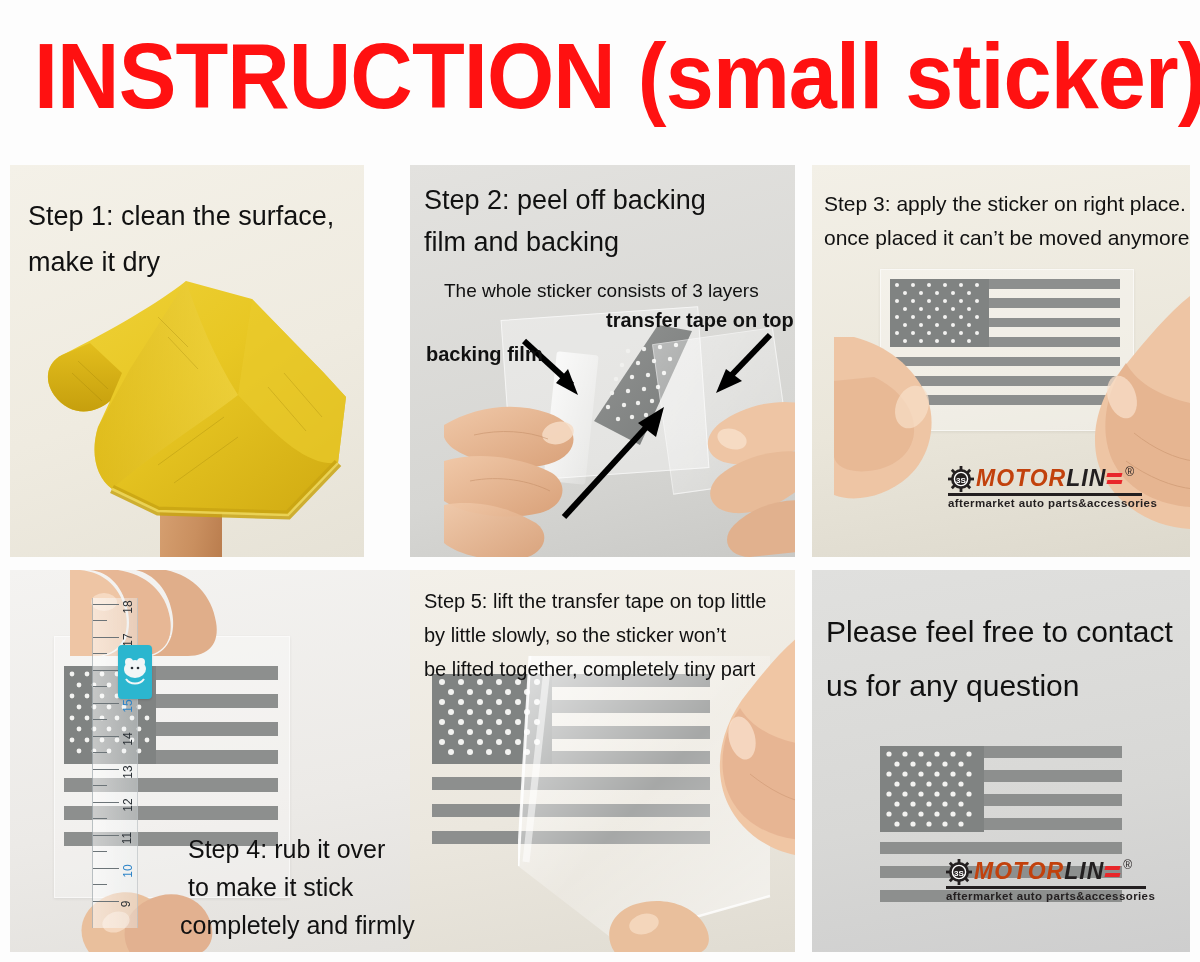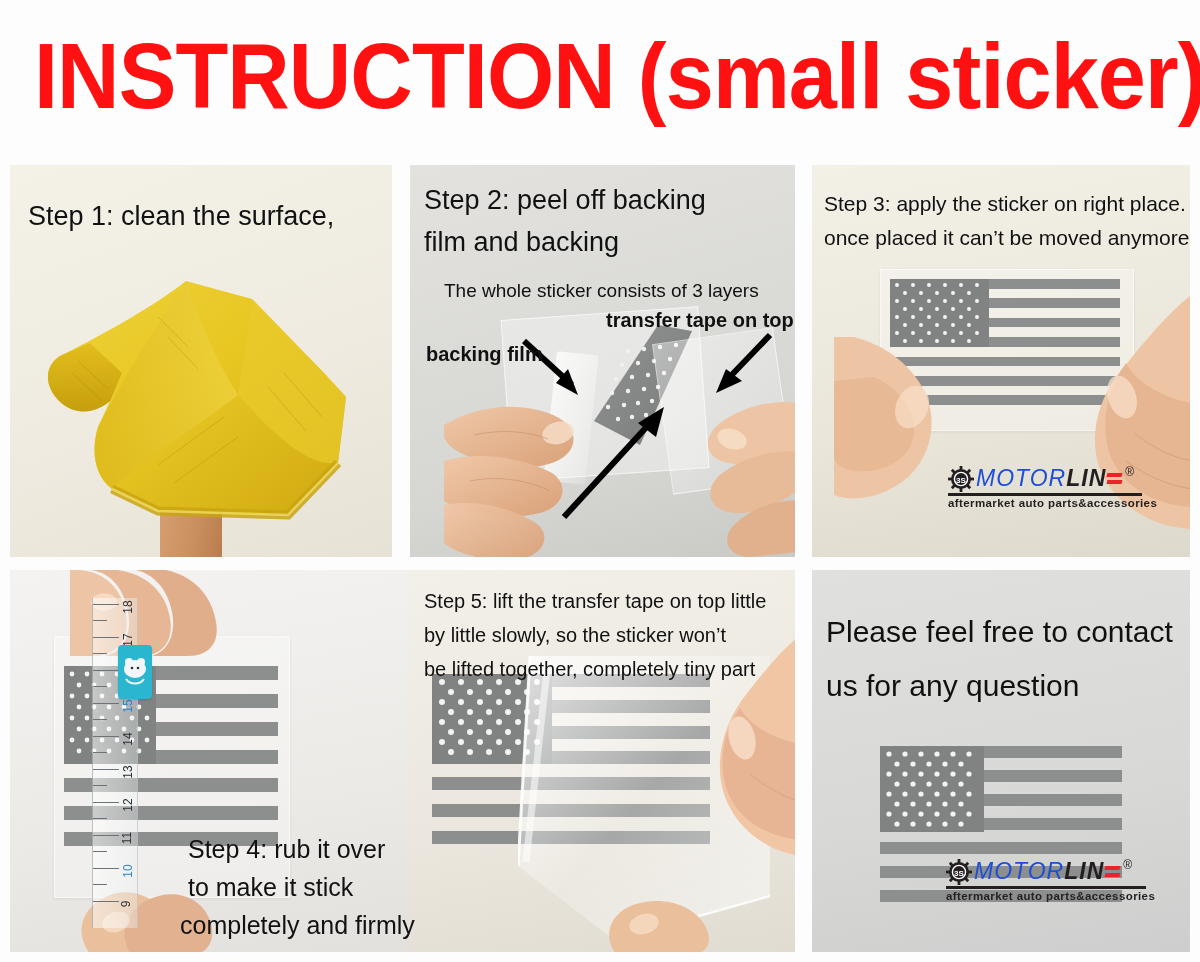--- a/index.html
+++ b/index.html
@@ -24,21 +24,21 @@
     color:#ff1111;
     letter-spacing:-1px;
     transform:scaleX(0.93);
     transform-origin:left center;
     margin-left:34px;
     white-space:nowrap;
   }
 
   
   .panel{ position:absolute; overflow:hidden; }
-  .p1{ left:10px;  top:165px; width:382px; height:392px; background:#f2eee4; }
+  .p1{ left:10px;  top:165px; width:354px; height:392px; background:#f2eee4; }
   .p2{ left:410px; top:165px; width:385px; height:392px; background:#dcdcda; }
   .p3{ left:812px; top:165px; width:378px; height:392px; background:#efece3; }
   .p4{ left:10px;  top:570px; width:438px; height:382px; background:#efeeec; }
   .p5{ left:410px; top:570px; width:385px; height:382px; background:#efece5; }
   .p6{ left:812px; top:570px; width:378px; height:382px; background:#d9d9d7; }
 
   .cap{
     position:absolute;
     font-family:"Liberation Sans",sans-serif;
     color:#111;
@@ -107,22 +107,22 @@
     background:#2bb6cf; border-radius:4px; z-index:8;
     box-shadow:0 1px 2px rgba(0,0,0,.15);
   }
 
   
   .logo{ position:absolute; z-index:12; }
   .logo .row1{ display:flex; align-items:center; }
   .gear{ position:relative; width:26px; height:26px; flex:0 0 auto; }
   .gear svg{ display:block; }
   .lg-motor{
-    font-family:"Liberation Sans",sans-serif; font-weight:normal; font-style:italic;
-    font-size:23px; color:#1d4ed8; letter-spacing:1px; margin-left:2px;
+    font-family:"Liberation Sans",sans-serif; font-weight:bold; font-style:italic;
+    font-size:23px; color:#c2410c; letter-spacing:1px; margin-left:2px;
   }
   .lg-lin{
     font-family:"Liberation Sans",sans-serif; font-weight:bold; font-style:italic;
     font-size:23px; color:#231f20; letter-spacing:1px;
   }
   .lg-eq{ position:relative; width:15px; height:22px; margin-left:1px; }
   .lg-eq i{ position:absolute; right:0; width:15px; height:3.5px;
             background:#e8262a; transform:skewX(-14deg); display:block; }
   .lg-eq i.a{ top:5px; } .lg-eq i.b{ top:12px; }
   .lg-r{ font-size:12px; color:#231f20; margin-left:3px; align-self:flex-start; }
@@ -186,20 +186,21 @@
             <path d="M130 60 L160 92"></path>
           <path d="M186 140 L120 188"></path>
             <path d="M200 160 L136 206"></path>
           <path d="M230 110 L268 154"></path>
             <path d="M246 96 L284 140"></path>
         </g>
       </svg>
     </div>
 
     <div class="cap big" style="left:18px; top:30px;">Step 1: clean the surface,</div>
+    <div class="cap big" style="left:18px; top:76px;">make it dry</div>
   </div>
 
   <div class="panel p2">
     <div class="wall"></div>
 
     <div class="film" style="left:96px; top:148px; width:196px; height:160px; transform:rotate(-4deg);"></div>
 
     <div style="position:absolute; left:178px; top:160px; width:112px; height:138px;">
       <svg width="112" height="138" viewBox="0 0 112 138">
         <defs>

